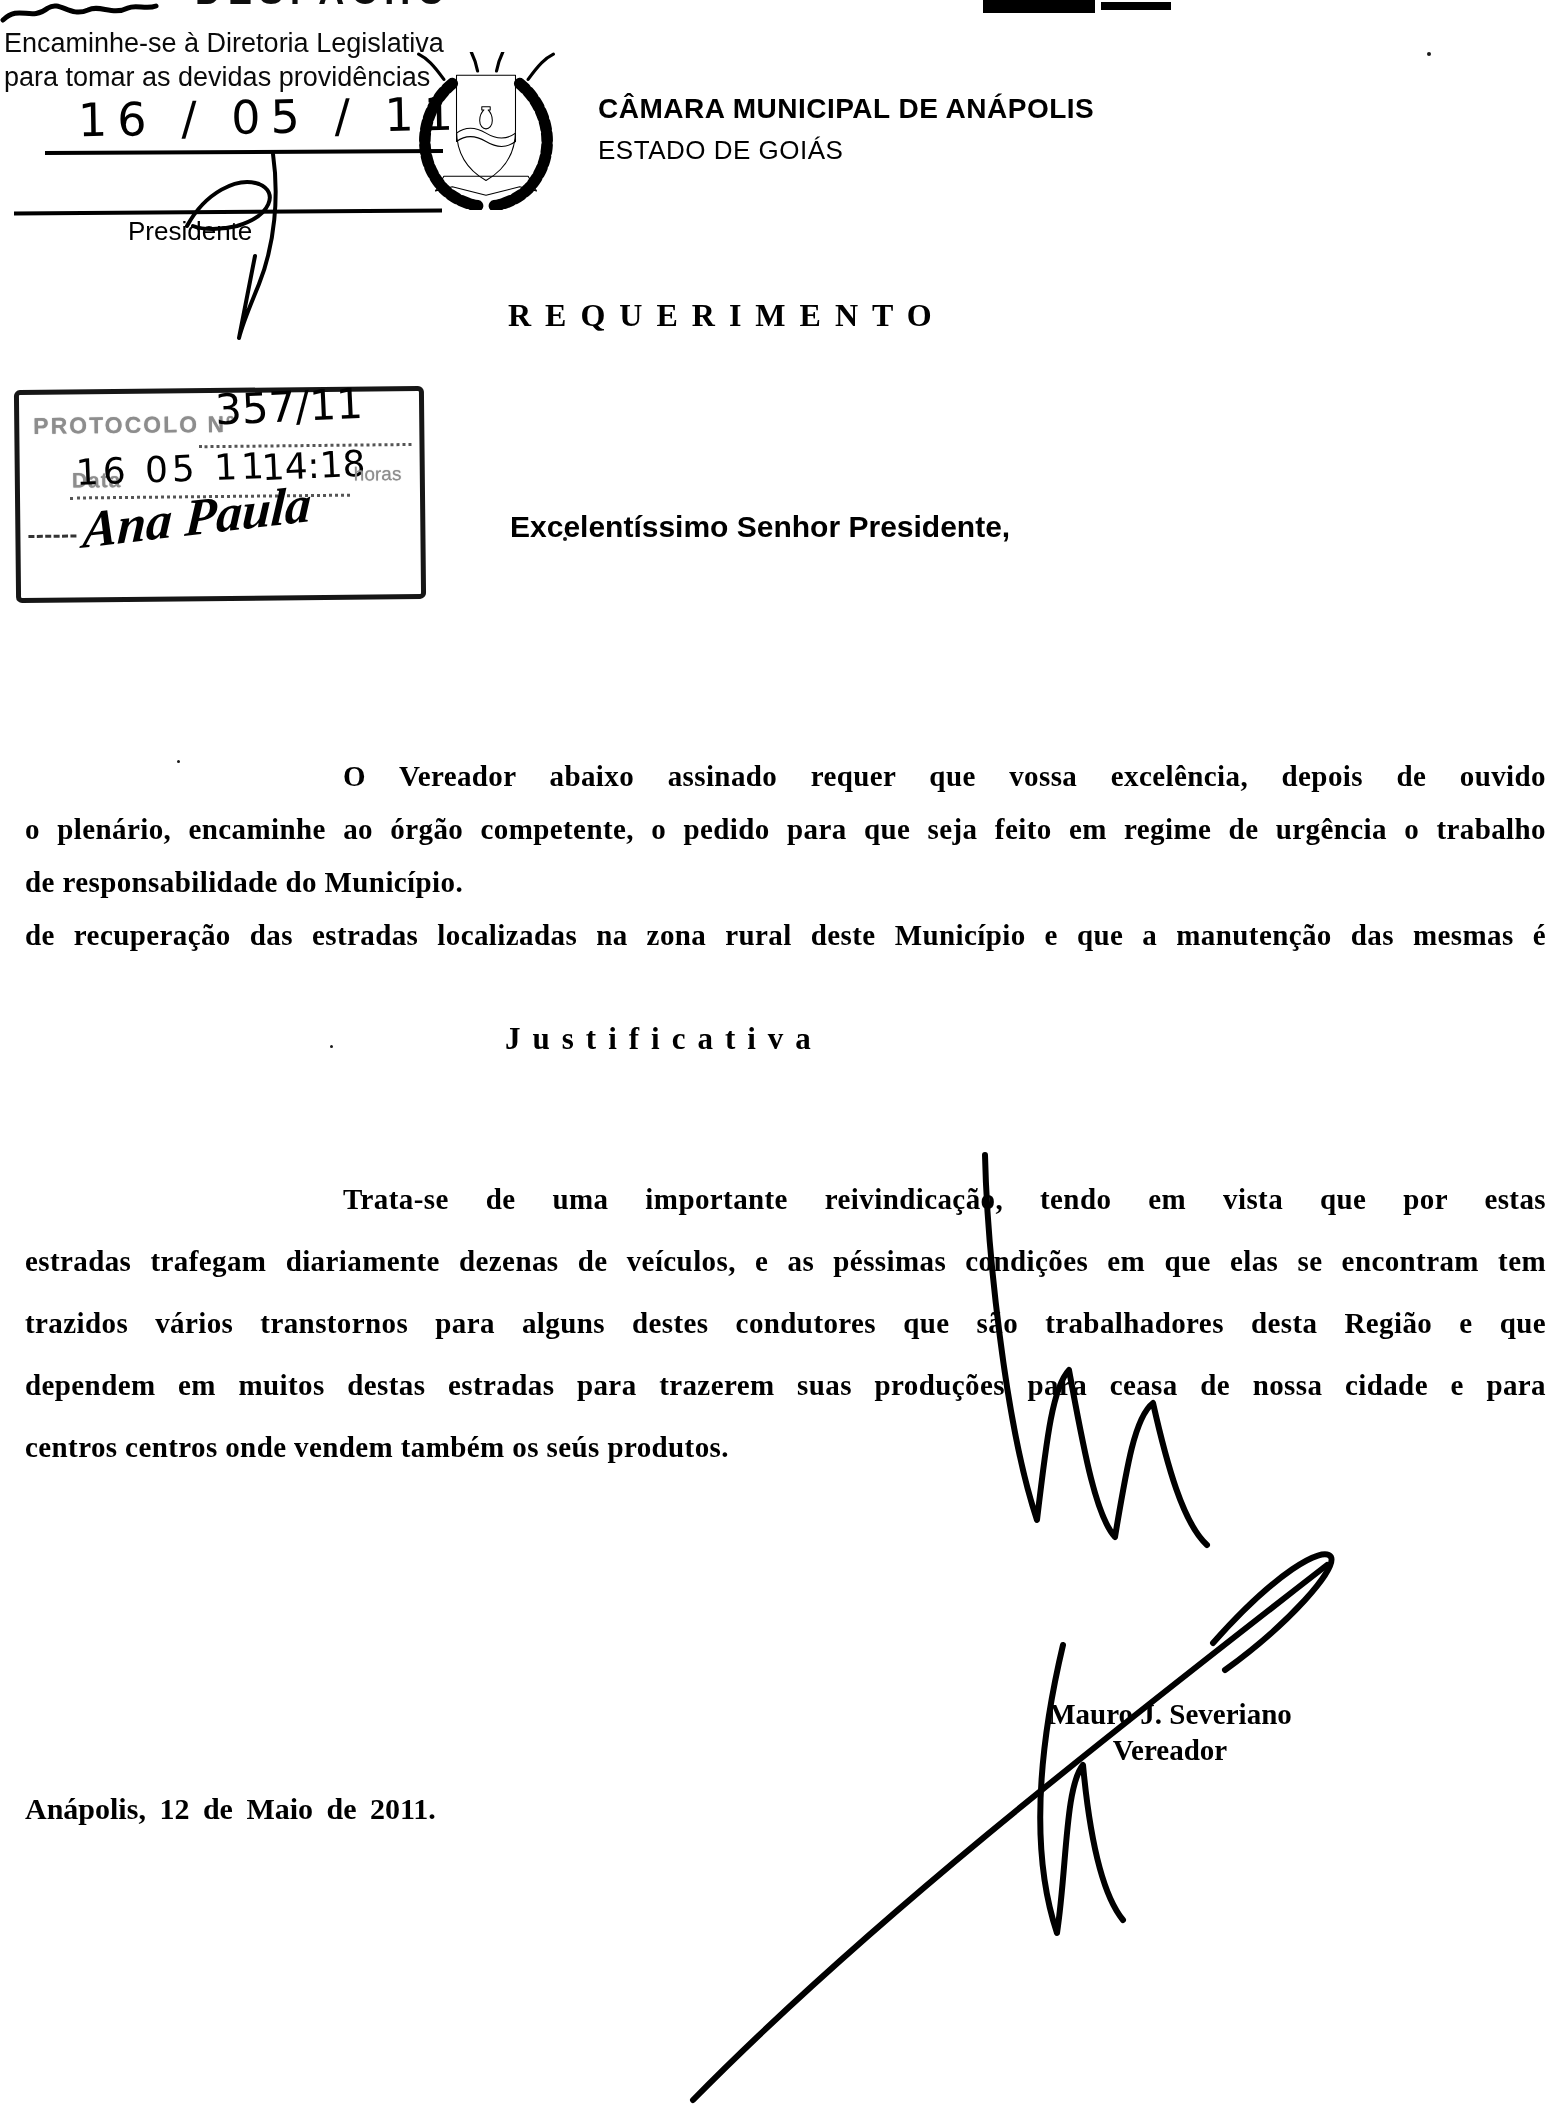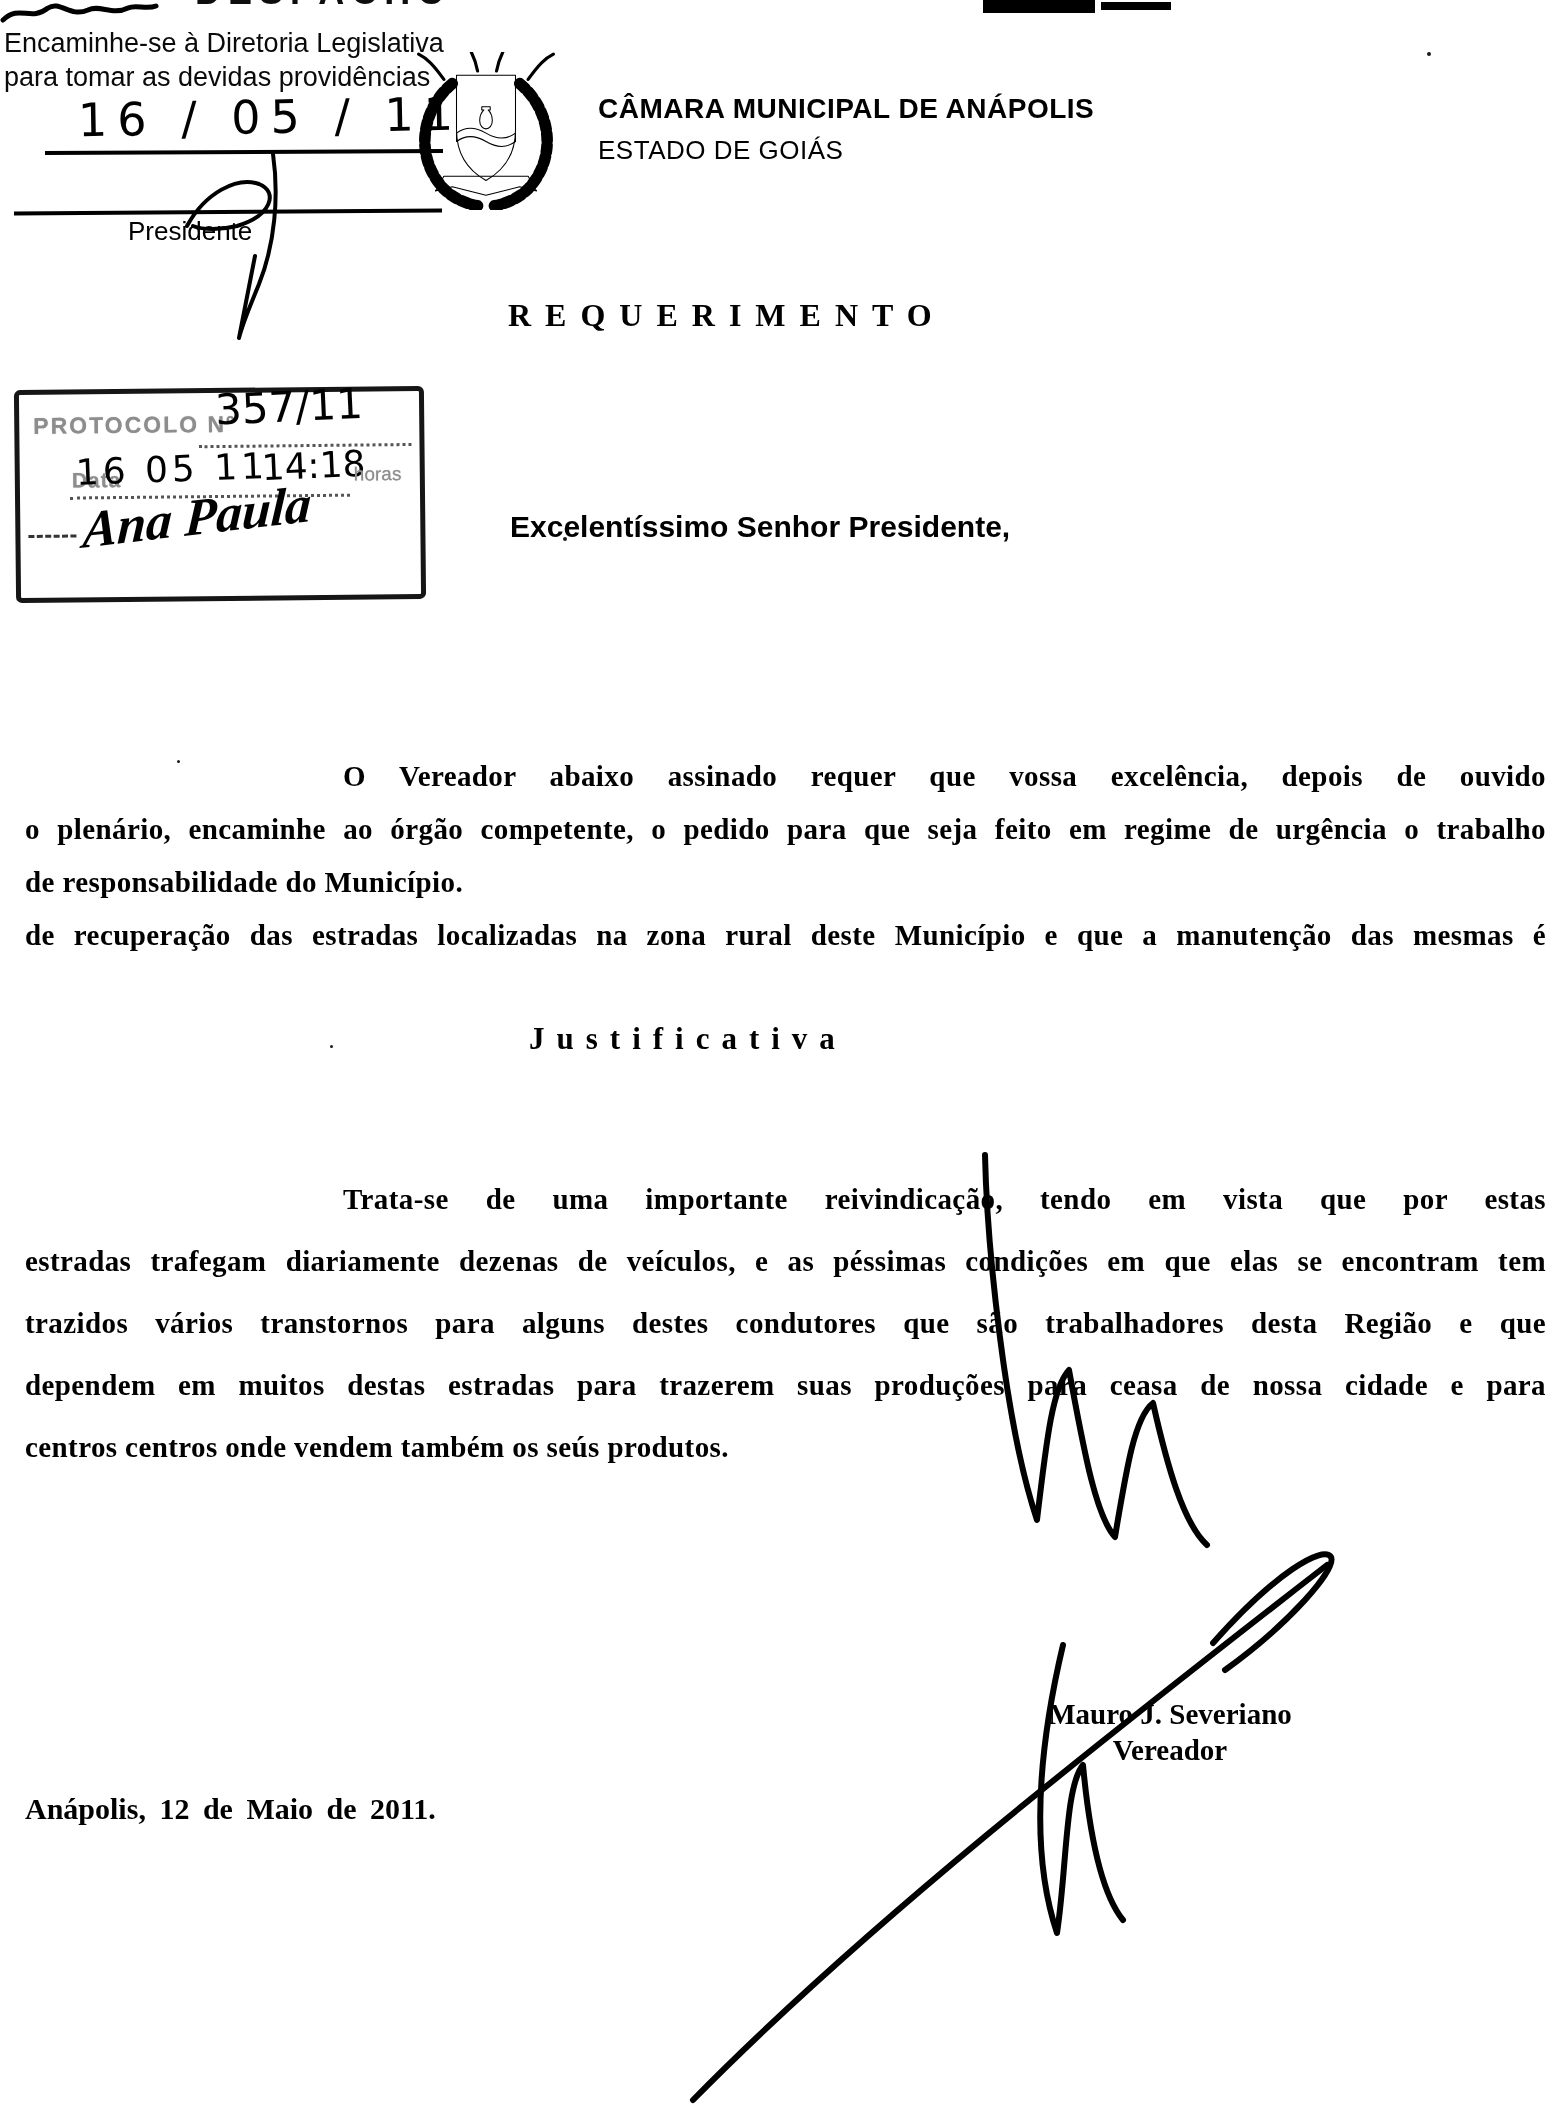--- a/index.html
+++ b/index.html
@@ -54,21 +54,21 @@
   .req-para{top:750px;}
   .just-para{top:1168px;}
   .jline{
     font:bold 29px/53px "Liberation Serif",serif;letter-spacing:0.4px;
     text-align:justify;text-align-last:justify;height:53px;overflow:hidden;
   }
   .just-para .jline{line-height:62px;height:62px;}
   .jline.indent{padding-left:318px;}
   .jline.last{text-align-last:left;}
 
-  .just-head{left:529px;top:1020px;font:bold 31px/38px "Liberation Serif",serif;letter-spacing:12px;}
+  .just-head{left:505px;top:1020px;font:bold 31px/38px "Liberation Serif",serif;letter-spacing:12px;}
 
   
   .date-line{left:25px;top:1790px;font:bold 30px/38px "Liberation Serif",serif;word-spacing:6px;}
   .signer{left:1012px;top:1696px;width:316px;text-align:center;}
   .signer-name{font:bold 29px/36px "Liberation Serif",serif;}
   .signer-role{font:bold 29px/36px "Liberation Serif",serif;}
 
   .speck{position:absolute;background:#1a1a1a;border-radius:50%;}
   svg path{fill:none;stroke:#000;stroke-linecap:round;stroke-linejoin:round;}
 </style>

